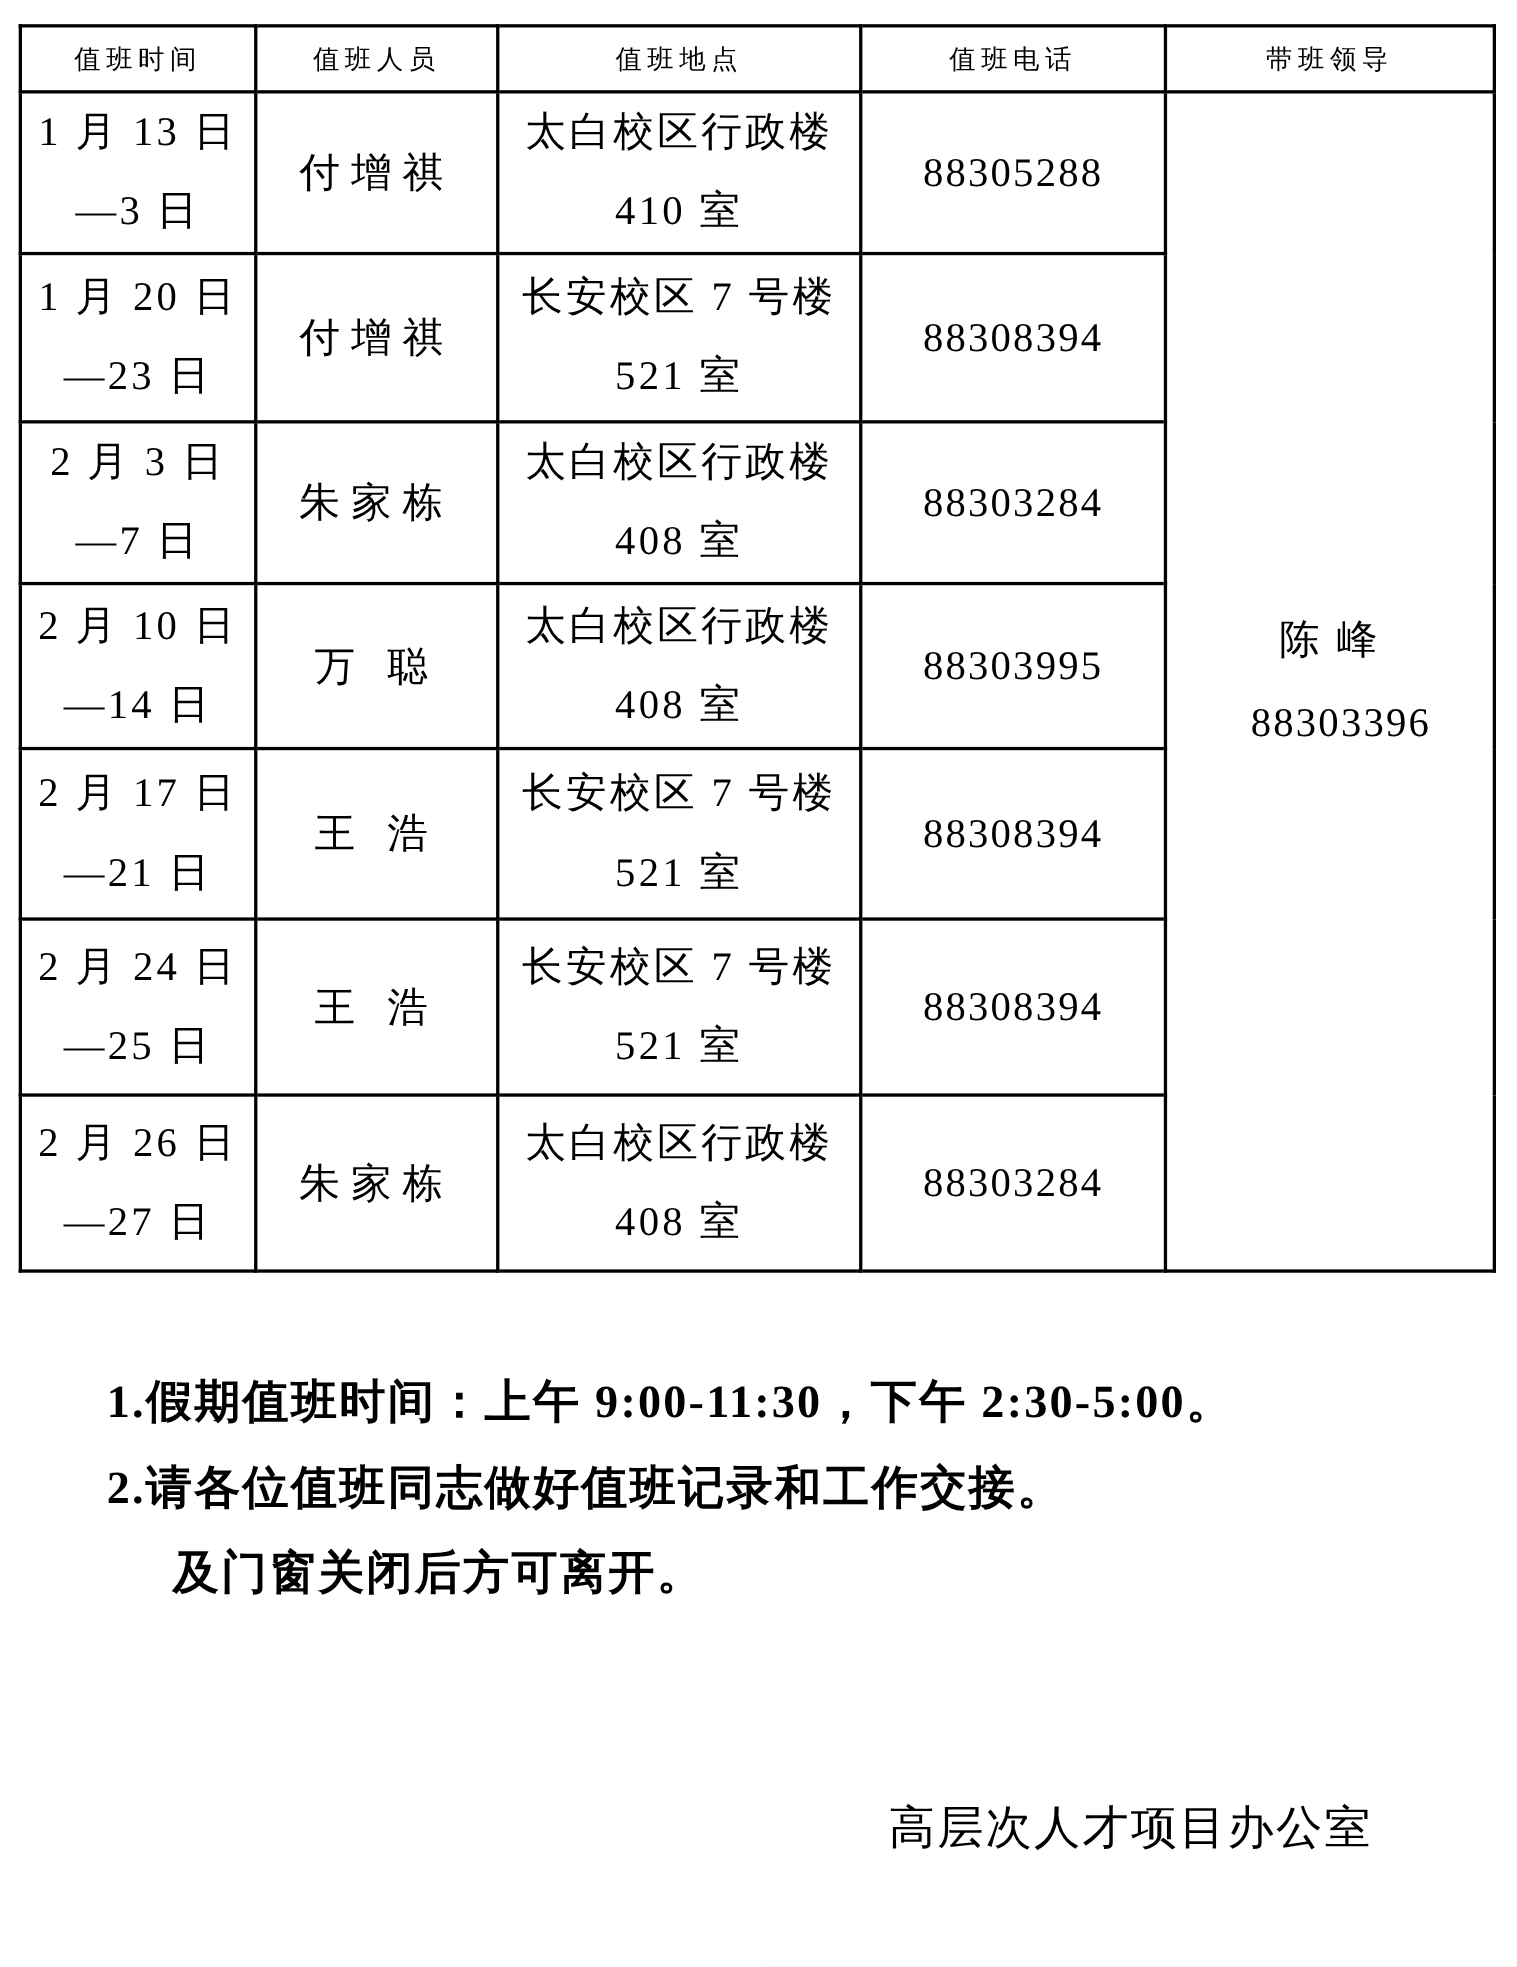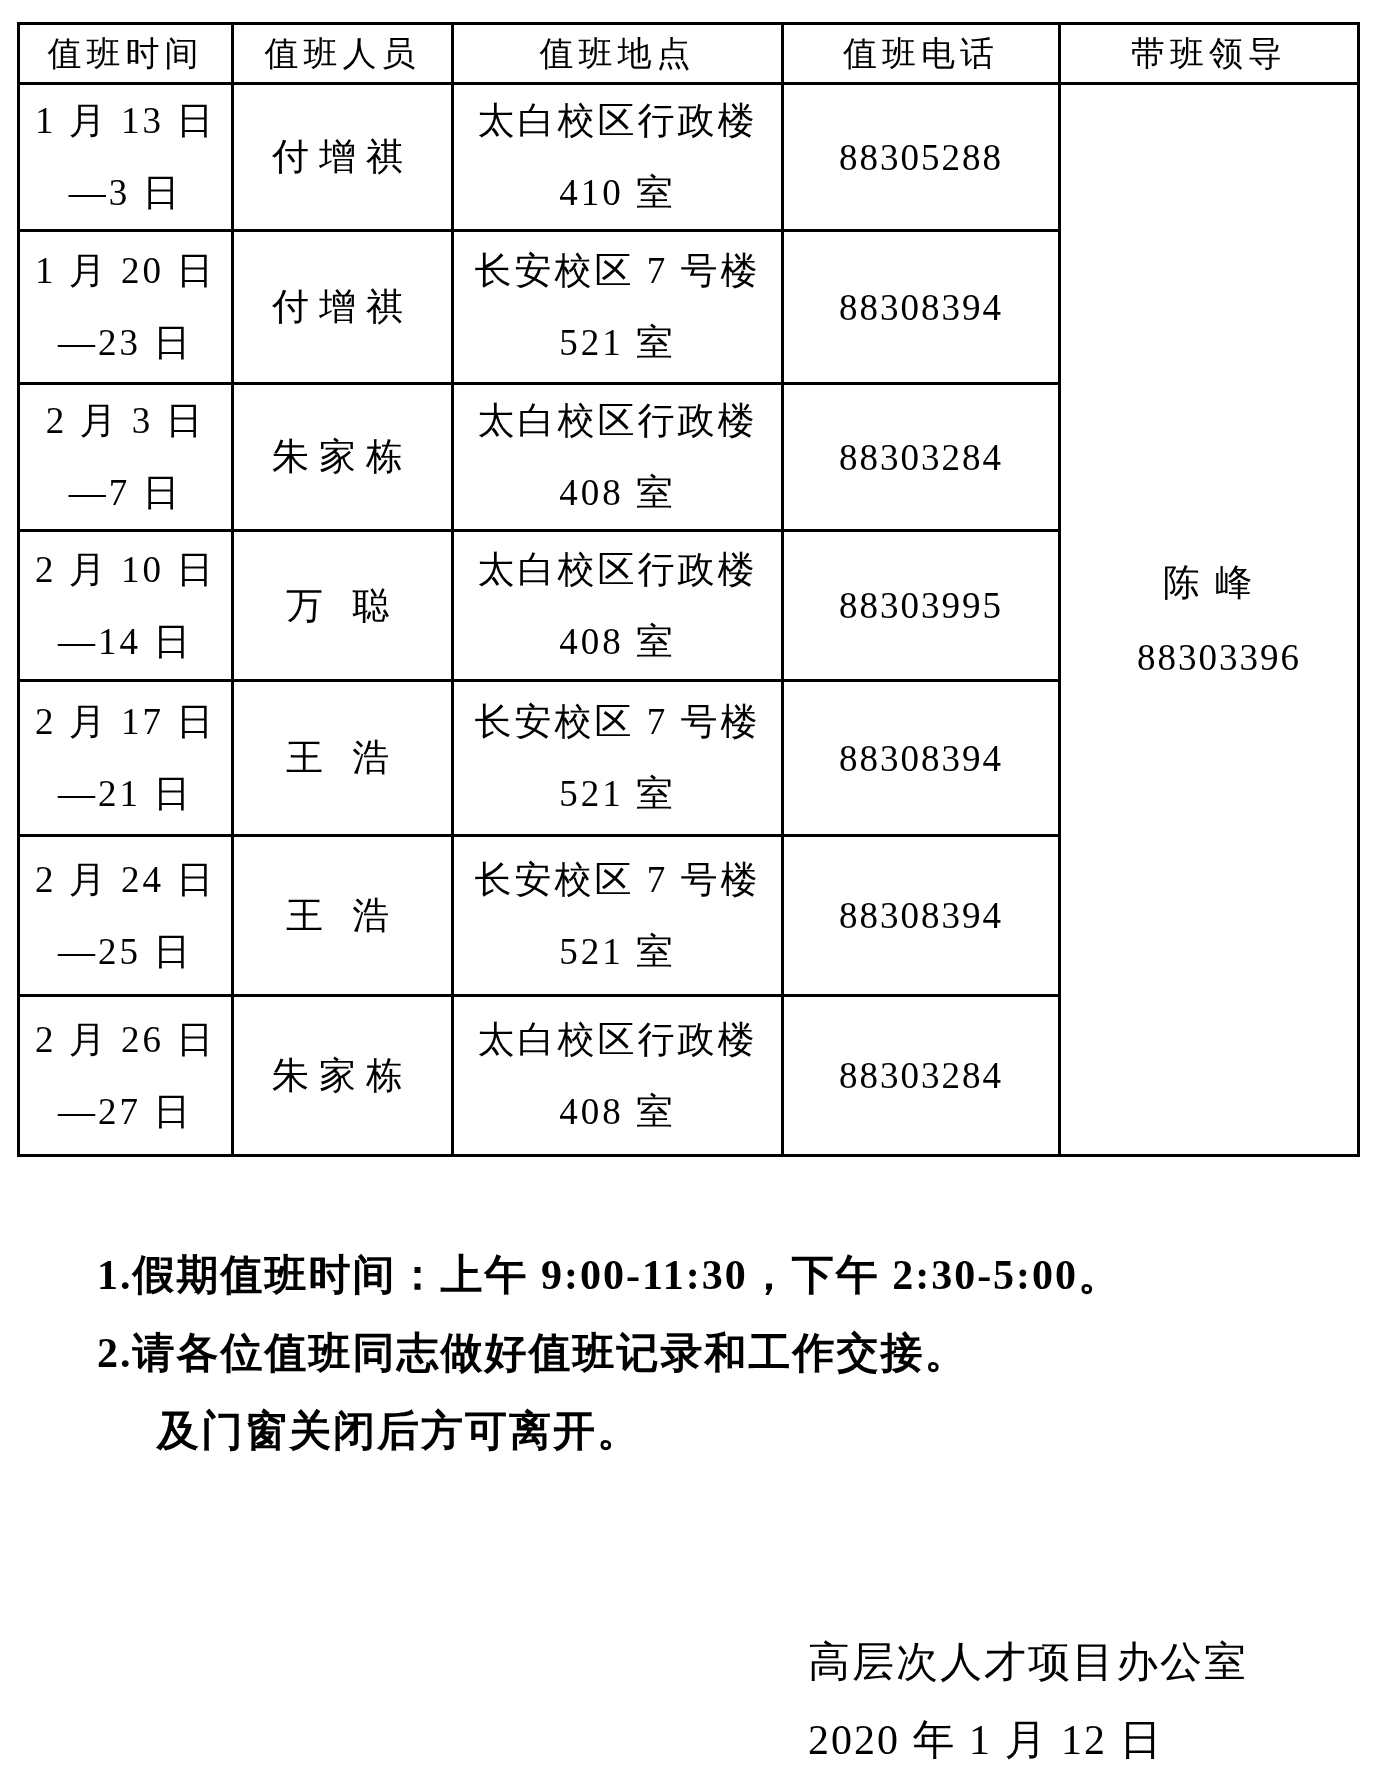--- a/index.html
+++ b/index.html
@@ -22,21 +22,21 @@
   }
   table.duty th, table.duty td {
     border:3px solid #000;
     padding:0;
     text-align:center;
     vertical-align:middle;
     font-weight:normal;
     overflow:hidden;
   }
   table.duty th {
-    font-size:34px;
+    font-size:24px;
     letter-spacing:5px;
     height:57px;
   }
   table.duty td { font-size:37px; }
   .cjk   { letter-spacing:3px; }
   .person { letter-spacing:10px; }
   .digits { letter-spacing:2px;padding-left:20px; }
   .two-line div { line-height:72px; }
   .leader-cell div { line-height:75px; }
 
@@ -185,16 +185,15 @@
     </table>
 
   <div class="notes">
     <div>1.假期值班时间：上午 9:00-11:30，下午 2:30-5:00。</div>
     <div>2.请各位值班同志做好值班记录和工作交接。</div>
     <div class="note-cont">及门窗关闭后方可离开。</div>
   </div>
 
   <div class="footer">
     <div>高层次人才项目办公室</div>
-    <div>2020 年 1 月 12 日</div>
   </div>
 
 </div>
 
 </body></html>

